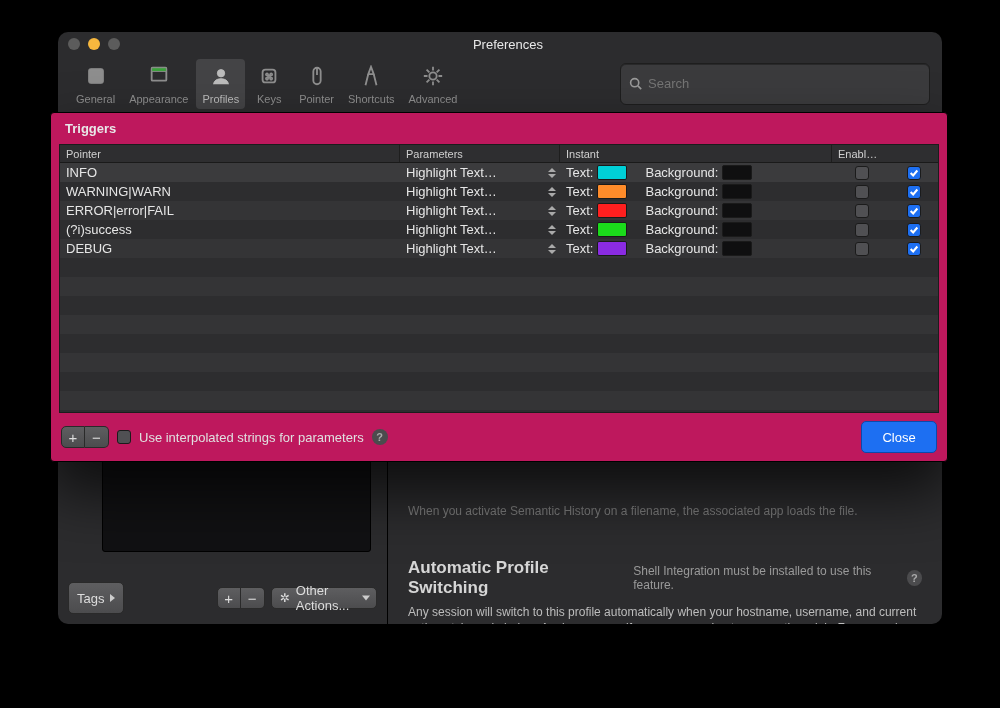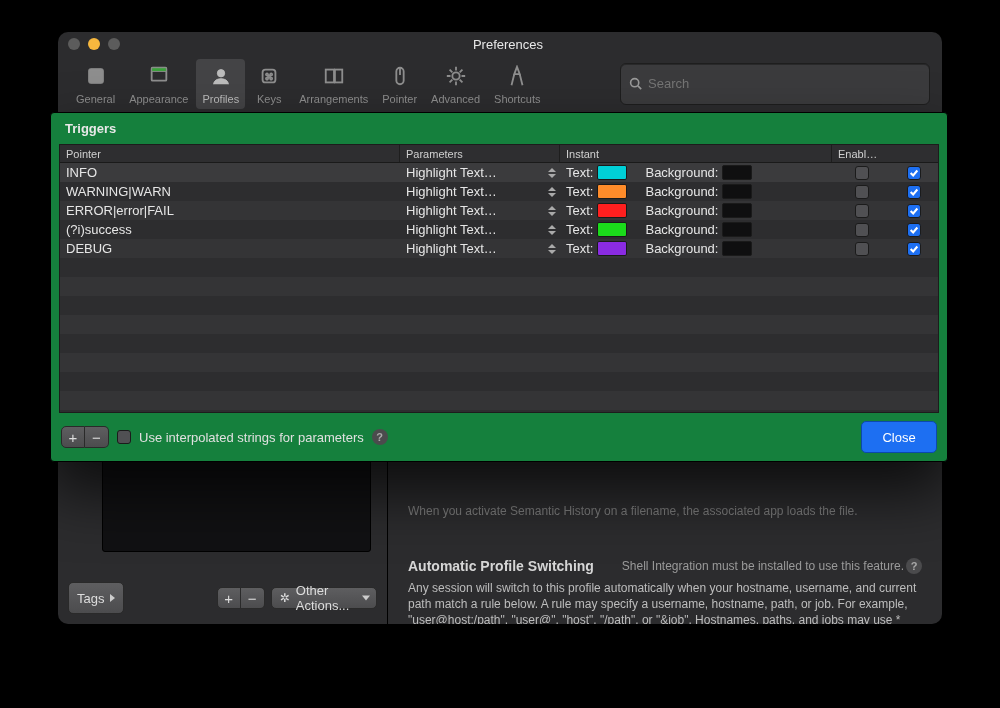--- a/index.html
+++ b/index.html
@@ -117,36 +117,36 @@
     padding: 10px 20px;
     color: #c0c0c0;
     font-size: 12px;
     overflow: hidden;
   }
   .detail-col .ghost {
     color: #7d7d7d; font-size: 12px;
     margin-bottom: 40px;
   }
   .detail-col .hdr {
-    color: #d6d6d6; font-weight: 600; font-size: 14px;
+    color: #d6d6d6; font-weight: 600; font-size: 17px;
   }
   .detail-col .tip {
     color: #9a9a9a; font-size: 12px;
   }
   .detail-col .sect-head { display: flex; justify-content: space-between; align-items: center; gap: 8px; margin-top: 8px; }
   .detail-col .para { color: #bdbdbd; font-size: 12px; line-height: 1.35; margin-top: 6px; }
   .help-circ { width: 16px; height: 16px; border-radius: 50%; background: #4b4b4d; color: #aaa;
     display: inline-flex; align-items: center; justify-content: center; font-size: 11px; font-weight: 700; }
 
   
   .sheet {
     position: absolute;
     left: 50px; top: 112px;
     width: 898px; height: 350px;
-    background: #15803d;
+    background: #be185d;
     border: 1px solid #000;
     border-radius: 4px;
     box-shadow: 0 30px 60px rgba(0,0,0,0.7);
     display: flex; flex-direction: column;
   }
   .sheet-title {
     color: #e8e8e8; font-size: 13px; font-weight: 600;
     padding: 8px 14px;
   }
   .grid {
@@ -256,61 +256,52 @@
         <svg viewBox="0 0 24 24">
             <rect x="5" y="5" width="14" height="14" rx="3" fill="none" stroke-width="2"></rect>
             <text x="12" y="16" text-anchor="middle" font-size="10" fill="currentColor">⌘</text>
           </svg>
       </span>
       <span>Keys</span>
     </div>
     <div class="tool-item">
       <span class="tool-icon">
         <svg viewBox="0 0 24 24">
-            <rect x="3" y="5" width="9" height="14" fill="none" stroke-width="2"></rect>
-            <rect x="13" y="5" width="8" height="14" fill="none" stroke-width="2"></rect>
-          </svg>
-      </span>
-      <span>Arrangements</span>
-    </div>
-    <div class="tool-item">
-      <span class="tool-icon">
-        <svg viewBox="0 0 24 24">
             <rect x="8" y="3" width="8" height="18" rx="4" fill="none" stroke-width="2"></rect>
             <line x1="12" y1="3" x2="12" y2="11" stroke-width="2"></line>
           </svg>
       </span>
       <span>Pointer</span>
+    </div>
+    <div class="tool-item">
+      <span class="tool-icon">
+        <svg viewBox="0 0 24 24">
+            <path d="M12 2 L15 10 L9 10 Z M9 10 L6 22 M15 10 L18 22" fill="none" stroke-width="2"></path>
+          </svg>
+      </span>
+      <span>Shortcuts</span>
     </div>
     <div class="tool-item">
       <span class="tool-icon">
         <svg viewBox="0 0 24 24">
             <circle cx="12" cy="12" r="4" fill="none" stroke-width="2"></circle>
             <g stroke-width="2">
               <line x1="12" y1="2" x2="12" y2="6"></line>
               <line x1="12" y1="18" x2="12" y2="22"></line>
               <line x1="2" y1="12" x2="6" y2="12"></line>
               <line x1="18" y1="12" x2="22" y2="12"></line>
               <line x1="5" y1="5" x2="8" y2="8"></line>
               <line x1="16" y1="16" x2="19" y2="19"></line>
               <line x1="5" y1="19" x2="8" y2="16"></line>
               <line x1="16" y1="8" x2="19" y2="5"></line>
             </g>
           </svg>
       </span>
       <span>Advanced</span>
     </div>
-    <div class="tool-item">
-      <span class="tool-icon">
-        <svg viewBox="0 0 24 24">
-            <path d="M12 2 L15 10 L9 10 Z M9 10 L6 22 M15 10 L18 22" fill="none" stroke-width="2"></path>
-          </svg>
-      </span>
-      <span>Shortcuts</span>
-    </div>
 
     <div class="search-box">
       <svg viewBox="0 0 16 16">
           <circle cx="7" cy="7" r="5" fill="none" stroke="#9a9a9a" stroke-width="2"></circle>
           <line x1="11" y1="11" x2="15" y2="15" stroke="#9a9a9a" stroke-width="2"></line>
         </svg>
       <input placeholder="Search" style="">
     </div>
   </div>
 

